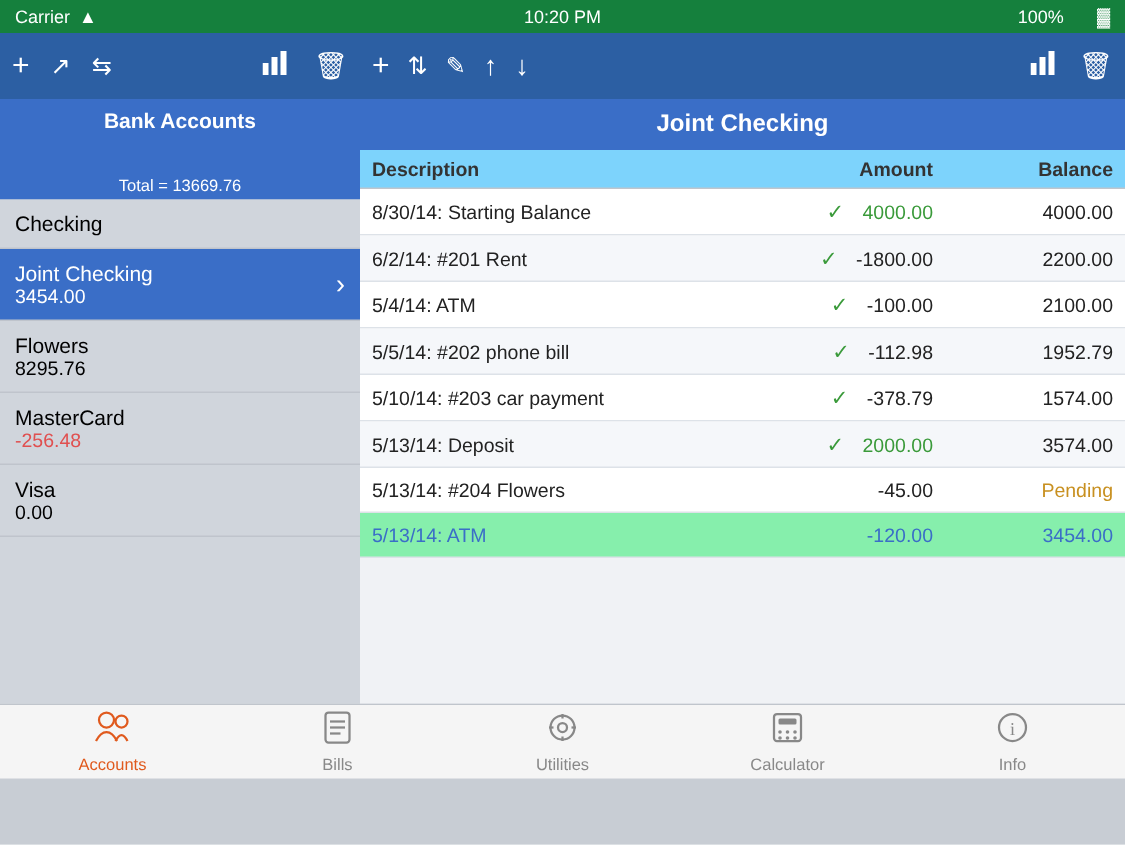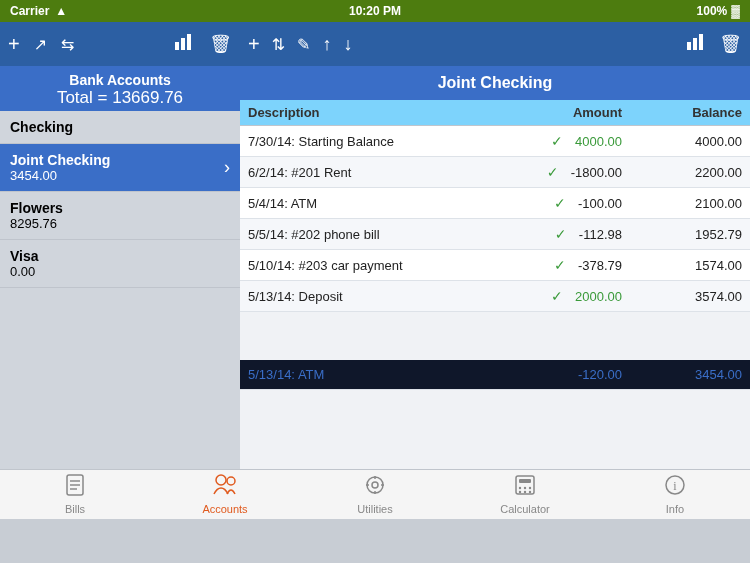--- a/index.html
+++ b/index.html
@@ -7,32 +7,32 @@
       font-family: -apple-system, 'Helvetica Neue', Arial, sans-serif;
       background: #c8cdd4;
       width: 750px;
       height: 563px;
       overflow: hidden;
       position: relative;
     }
 
     
     .status-bar {
-      background: #4d7c0f;
+      background: #15803d;
       height: 22px;
       display: flex;
       align-items: center;
       justify-content: space-between;
       padding: 0 10px;
       color: white;
       font-size: 12px;
-      font-weight: 700;
+      font-weight: 400;
     }
     .status-bar-left { display: flex; align-items: center; gap: 6px; }
-    .status-bar-right { display: flex; align-items: center; gap: 4px; }
+    .status-bar-right { display: flex; align-items: center; gap: 22px; }
     .toolbar-section { display: flex; align-items: center; gap: 12px; }
 
     
     .main-layout {
       display: flex;
       height: calc(563px - 22px - 44px - 50px);
     }
 
     
     .sidebar {
@@ -44,40 +44,41 @@
 
     .section-header {
       background: #3a6ec7;
       color: white;
       text-align: center;
       padding: 6px 8px 3px;
       font-size: 14px;
       font-weight: 600;
     }
     .section-header .section-total {
-      font-size: 17px;
+      font-size: 11px;
       font-weight: 400;
+      margin-top: 30px;
     }
 
     .account-item {
       padding: 8px 10px;
       border-bottom: 1px solid #bfc4cc;
       cursor: pointer;
       background: #d0d5dc;
     }
     .account-item.active {
       background: #3a6ec7;
       color: white;
       display: flex;
       align-items: center;
       justify-content: space-between;
     }
     .account-item .account-name {
       font-size: 14px;
-      font-weight: 700;
+      font-weight: 400;
     }
     .account-item .account-balance {
       font-size: 13px;
     }
     .account-item.active .account-name,
     .account-item.active .account-balance { color: white; }
     .account-item .negative { color: #e05050; }
 
     .chevron-right {
       color: white;
@@ -139,21 +140,21 @@
 
     .transaction-row {
       display: grid;
       grid-template-columns: 1fr 130px 120px;
       border-bottom: 1px solid #dde2e8;
       padding: 7px 8px;
       align-items: center;
       background: white;
     }
     .transaction-row:nth-child(even) { background: #f5f7fa; }
-    .transaction-row.selected { background: #0f172a; margin-top: 48px; }
+    .transaction-row.selected { background: #86efac; }
 
     .transaction-desc {
       font-size: 13px;
       color: #222;
     }
     .transaction-desc.blue { color: #3a6ec7; }
 
     .transaction-amount {
       font-size: 13px;
       text-align: right;
@@ -272,20 +273,24 @@
       </div>
       <span class="chevron-right">›</span>
     </div>
 
     <div class="account-item">
       <div class="account-name">Flowers</div>
       <div class="account-balance">8295.76</div>
     </div>
 
 
+    <div class="account-item">
+      <div class="account-name">MasterCard</div>
+      <div class="account-balance negative">-256.48</div>
+    </div>
 
     <div class="account-item">
       <div class="account-name">Visa</div>
       <div class="account-balance">0.00</div>
     </div>
 
   </div>
 
   <div class="right-panel">
 
@@ -312,21 +317,21 @@
     <div class="right-panel-header">Joint Checking</div>
 
     <div class="table-header">
       <div class="table-header-cell">Description</div>
       <div class="table-header-cell">Amount</div>
       <div class="table-header-cell">Balance</div>
     </div>
 
     <div class="transaction-list" id="transaction-list">
     <div class="transaction-row">
-    <div class="transaction-desc">7/30/14: Starting Balance</div>
+    <div class="transaction-desc">8/30/14: Starting Balance</div>
     <div class="amount-cell">
       <span class="checkmark">✓</span>
       <span class="transaction-amount positive">4000.00</span>
     </div>
     <div class="transaction-balance">4000.00</div>
   </div>
         <div class="transaction-row">
     <div class="transaction-desc">6/2/14: #201 Rent</div>
     <div class="amount-cell">
       <span class="checkmark">✓</span>
@@ -358,52 +363,60 @@
     </div>
     <div class="transaction-balance">1574.00</div>
   </div>
         <div class="transaction-row">
     <div class="transaction-desc">5/13/14: Deposit</div>
     <div class="amount-cell">
       <span class="checkmark">✓</span>
       <span class="transaction-amount positive">2000.00</span>
     </div>
     <div class="transaction-balance">3574.00</div>
+  </div>
+        <div class="transaction-row">
+    <div class="transaction-desc">5/13/14: #204 Flowers</div>
+    <div class="amount-cell">
+      <span class="no-check"> </span>
+      <span class="transaction-amount negative">-45.00</span>
+    </div>
+    <div class="transaction-balance pending-label">Pending</div>
   </div>
         <div class="transaction-row selected">
     <div class="transaction-desc blue">5/13/14: ATM</div>
     <div class="amount-cell">
       <span class="no-check"> </span>
       <span class="transaction-amount blue">-120.00</span>
     </div>
     <div class="transaction-balance blue">3454.00</div>
   </div>
       </div>
 
   </div>
 </div>
 
 <div class="tab-bar" id="tab-bar">
-<div class="tab-item">
+<div class="tab-item active">
+    <span class="tab-icon"><svg width="24" height="22" viewBox="0 0 24 22">
+          <circle cx="8" cy="6" r="5" fill="none" stroke="#e05a1e" stroke-width="1.5"></circle>
+          <path d="M1 20 Q4 14 8 14 Q12 14 15 20" fill="none" stroke="#e05a1e" stroke-width="1.5"></path>
+          <circle cx="18" cy="7" r="4" fill="none" stroke="#e05a1e" stroke-width="1.5"></circle>
+          <path d="M14 20 Q16 16 18 16 Q20 16 22 20" fill="none" stroke="#e05a1e" stroke-width="1.5"></path>
+        </svg></span>
+    <span class="tab-label">Accounts</span>
+  </div>
+    <div class="tab-item">
     <span class="tab-icon"><svg width="22" height="22" viewBox="0 0 22 22">
           <rect x="3" y="1" width="16" height="20" rx="2" fill="none" stroke="#888" stroke-width="1.5"></rect>
           <line x1="6" y1="7" x2="16" y2="7" stroke="#888" stroke-width="1.5"></line>
           <line x1="6" y1="11" x2="16" y2="11" stroke="#888" stroke-width="1.5"></line>
           <line x1="6" y1="15" x2="13" y2="15" stroke="#888" stroke-width="1.5"></line>
         </svg></span>
     <span class="tab-label">Bills</span>
-  </div>
-    <div class="tab-item active">
-    <span class="tab-icon"><svg width="24" height="22" viewBox="0 0 24 22">
-          <circle cx="8" cy="6" r="5" fill="none" stroke="#e05a1e" stroke-width="1.5"></circle>
-          <path d="M1 20 Q4 14 8 14 Q12 14 15 20" fill="none" stroke="#e05a1e" stroke-width="1.5"></path>
-          <circle cx="18" cy="7" r="4" fill="none" stroke="#e05a1e" stroke-width="1.5"></circle>
-          <path d="M14 20 Q16 16 18 16 Q20 16 22 20" fill="none" stroke="#e05a1e" stroke-width="1.5"></path>
-        </svg></span>
-    <span class="tab-label">Accounts</span>
   </div>
     <div class="tab-item">
     <span class="tab-icon"><svg width="22" height="22" viewBox="0 0 22 22">
           <circle cx="11" cy="11" r="8" fill="none" stroke="#888" stroke-width="1.5"></circle>
           <circle cx="11" cy="11" r="3" fill="none" stroke="#888" stroke-width="1.5"></circle>
           <line x1="11" y1="2" x2="11" y2="5" stroke="#888" stroke-width="1.5"></line>
           <line x1="11" y1="17" x2="11" y2="20" stroke="#888" stroke-width="1.5"></line>
           <line x1="2" y1="11" x2="5" y2="11" stroke="#888" stroke-width="1.5"></line>
           <line x1="17" y1="11" x2="20" y2="11" stroke="#888" stroke-width="1.5"></line>
         </svg></span>

